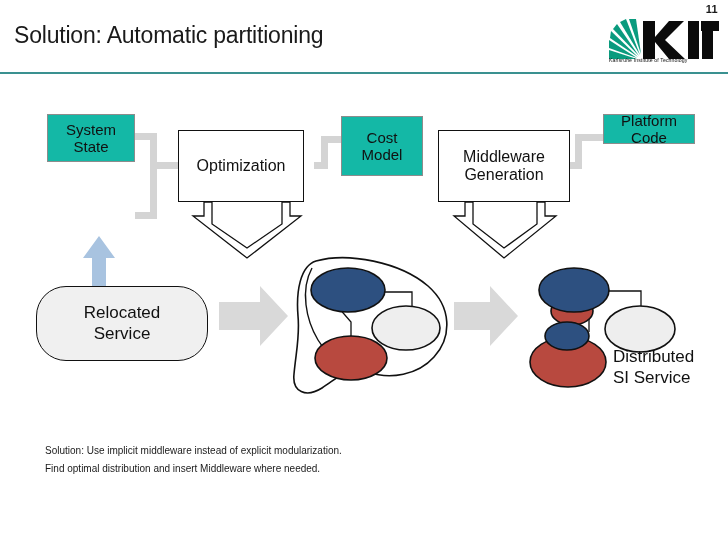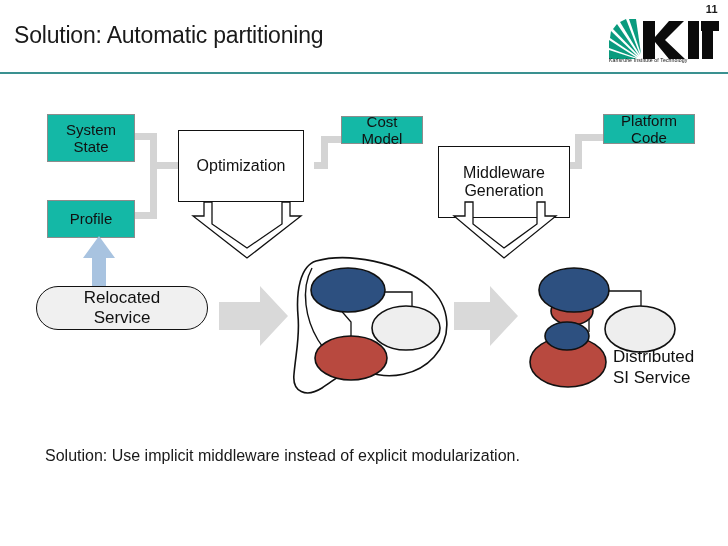--- a/index.html
+++ b/index.html
@@ -46,45 +46,45 @@
     font-size:15px;
   }
   .box-white{
     background:#ffffff;border:1.3px solid #111111;
     font-size:16px;
   }
 
   #box-system-state{left:47px;top:114px;width:88px;height:48px;}
   #box-profile{left:47px;top:200px;width:88px;height:38px;}
   #box-optimization{left:178px;top:130px;width:126px;height:72px;}
-  #box-cost-model{left:341px;top:116px;width:82px;height:28px;}
-  #box-middleware-gen{left:438px;top:130px;width:132px;height:72px;margin-top:16px;}
+  #box-cost-model{left:341px;top:116px;width:82px;height:60px;}
+  #box-middleware-gen{left:438px;top:130px;width:132px;height:72px;}
   #box-platform-code{left:603px;top:114px;width:92px;height:30px;}
 
   
   .gconn{position:absolute;background:#d4d4d4;}
 
   
   #relocated-service{
-    position:absolute;left:36px;top:286px;width:172px;height:44px;
+    position:absolute;left:36px;top:286px;width:172px;height:75px;
     box-sizing:border-box;
     background:#f0f0f0;border:1.4px solid #111;border-radius:30px;
     display:flex;align-items:center;justify-content:center;
     text-align:center;line-height:1.2;
     font-size:17px;color:#111;
   }
 
   
   #distributed-label{
     position:absolute;left:613px;top:346px;width:120px;
     font-size:17px;color:#111;line-height:1.25;
   }
   #solution-text{
     position:absolute;left:45px;top:442px;width:640px;
-    font-size:16px;color:#1a1a1a;line-height:1.75;
+    font-size:10px;color:#1a1a1a;line-height:1.75;
   }
 
   svg{display:block;}
   .abs-svg{position:absolute;left:0;top:0;pointer-events:none;}
 </style>
 </head>
 <body>
 
 <div class="slide">
 
@@ -124,23 +124,20 @@
   <div class="gconn" style="left:321px;top:136px;width:22px;height:7px;"></div>
 
   <div class="gconn" style="left:568px;top:162px;width:14px;height:7px;"></div>
   <div class="gconn" style="left:575px;top:134px;width:7px;height:35px;"></div>
   <div class="gconn" style="left:575px;top:134px;width:30px;height:7px;"></div>
 
   <div class="box box-gray" id="box-system-state">
     <span>System<br>State</span>
   </div>
 
-  <div class="box box-gray" id="box-profile">
-    <span>Profile</span>
-  </div>
 
   <div class="box box-white" id="box-optimization">
     <span>Optimization</span>
   </div>
 
   <div class="box box-gray" id="box-cost-model">
     <span>Cost<br>Model</span>
   </div>
 
   <div class="box box-white" id="box-middleware-gen">
@@ -195,15 +192,16 @@
   <div id="relocated-service">
     <span>Relocated<br>Service</span>
   </div>
 
   <div id="distributed-label">
     <span>Distributed<br>SI Service</span>
   </div>
 
   <div id="solution-text">
     <div>Solution: Use implicit middleware instead of explicit modularization.</div>
+    <div>Find optimal distribution and insert Middleware where needed.</div>
   </div>
 
 </div>
 
 </body></html>

